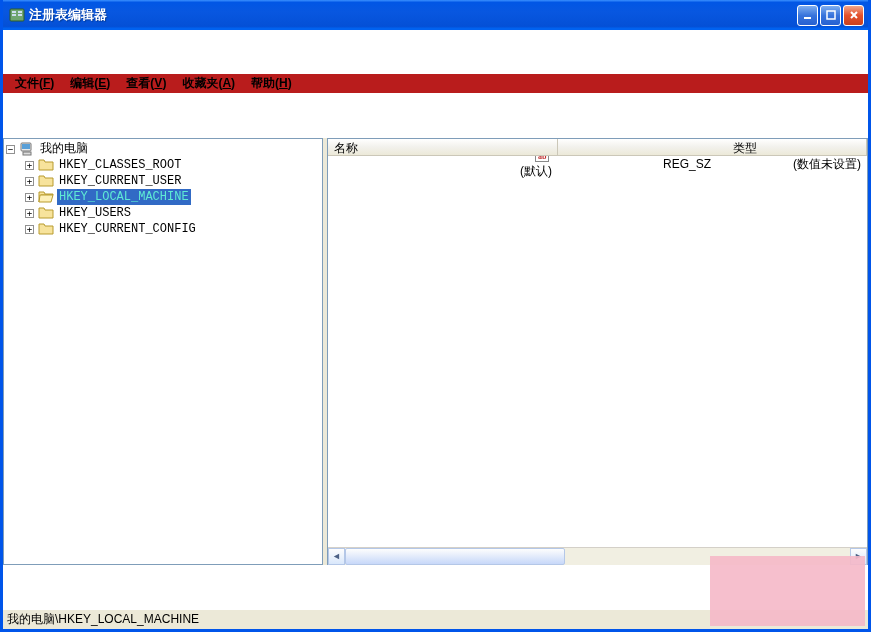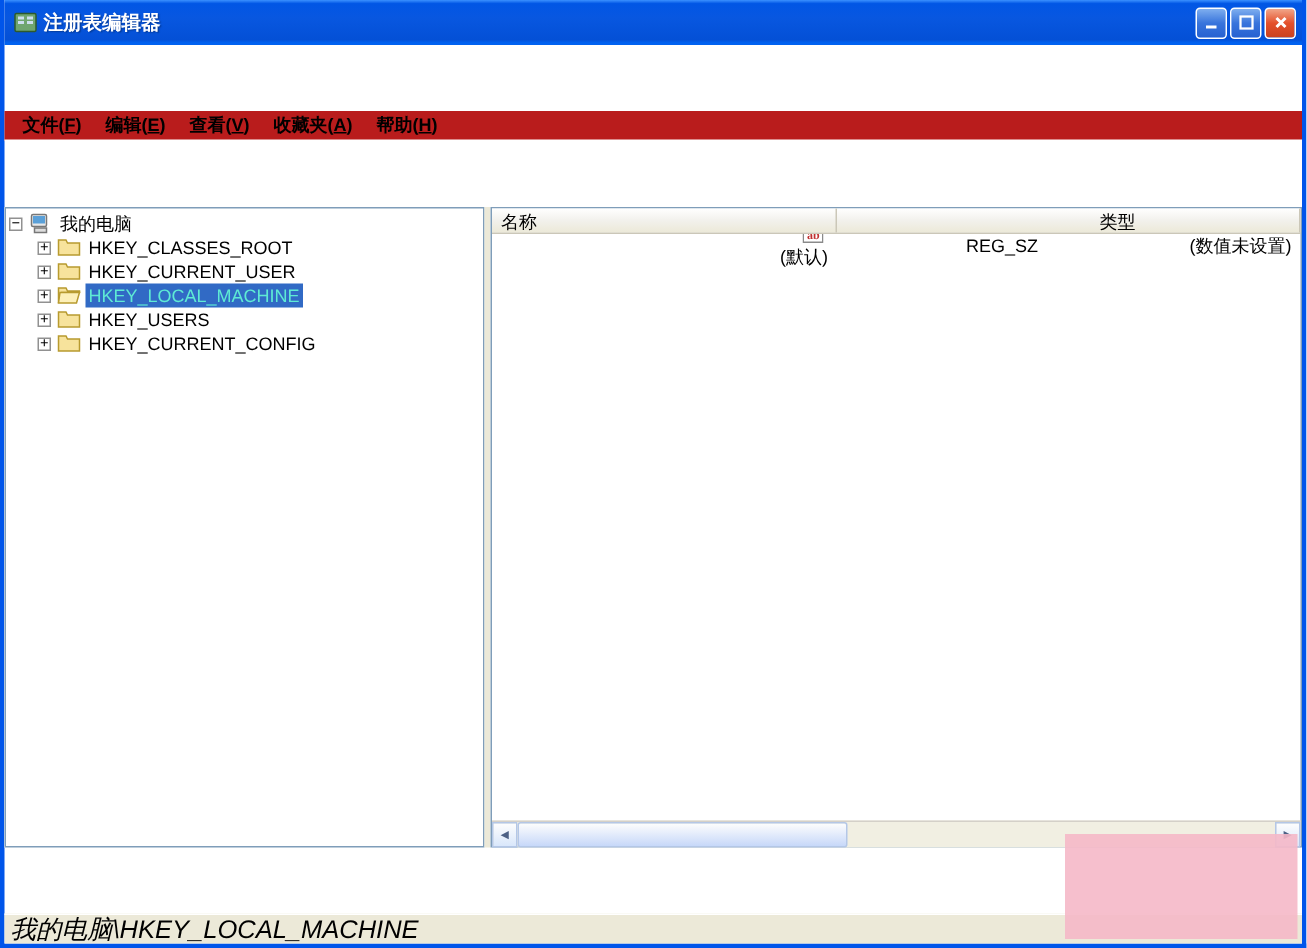--- a/index.html
+++ b/index.html
@@ -128,21 +128,21 @@
   .tree-icon {
     width: 16px;
     height: 16px;
     margin-right: 3px;
     display: inline-flex;
     align-items: center;
     justify-content: center;
   }
   .tree-label {
     padding: 0 2px;
-    font-family: Liberation Sans, sans-serif;
+    font-family: Liberation Mono, monospace;
     font-size: 12px;
   }
   .tree-label.selected {
     background: #316ac5;
     color: #5eead4;
   }
   .tree-children { padding-left: 19px; }
   .list-header {
     display: flex;
     height: 17px;
@@ -203,37 +203,36 @@
     height: 17px;
     background: linear-gradient(to bottom,#fdfdfd,#c7d8f9);
     border: 1px solid #b4c7e7;
     border-radius: 2px;
   }
   .statusbar {
     height: 20px;
     background: #ece9d8;
     border-top: 1px solid #fff;
     padding: 2px 4px;
-    font-size: 17px;
-    display: flex;
-    align-items: center;
-    font-style: italic;
+    font-size: 12px;
+    display: flex;
+    align-items: center;
   }
   .watermark {
     position: absolute;
     right: 3px;
     bottom: 3px;
     width: 155px;
     height: 70px;
     background: #f5b8c8;
     opacity: 0.9;
     pointer-events: none;
   }
   .col-name{ width:230px; }
-  .col-type{ width:140px; }
+  .col-type{ width:140px;margin-left:19px; }
   .col-data{ flex:1; }
 </style>
 </head>
 <body>
 
 <div class="window">
 
   <div class="titlebar">
     <span class="titlebar-icon">
       <svg width="16" height="16" viewBox="0 0 16 16">

